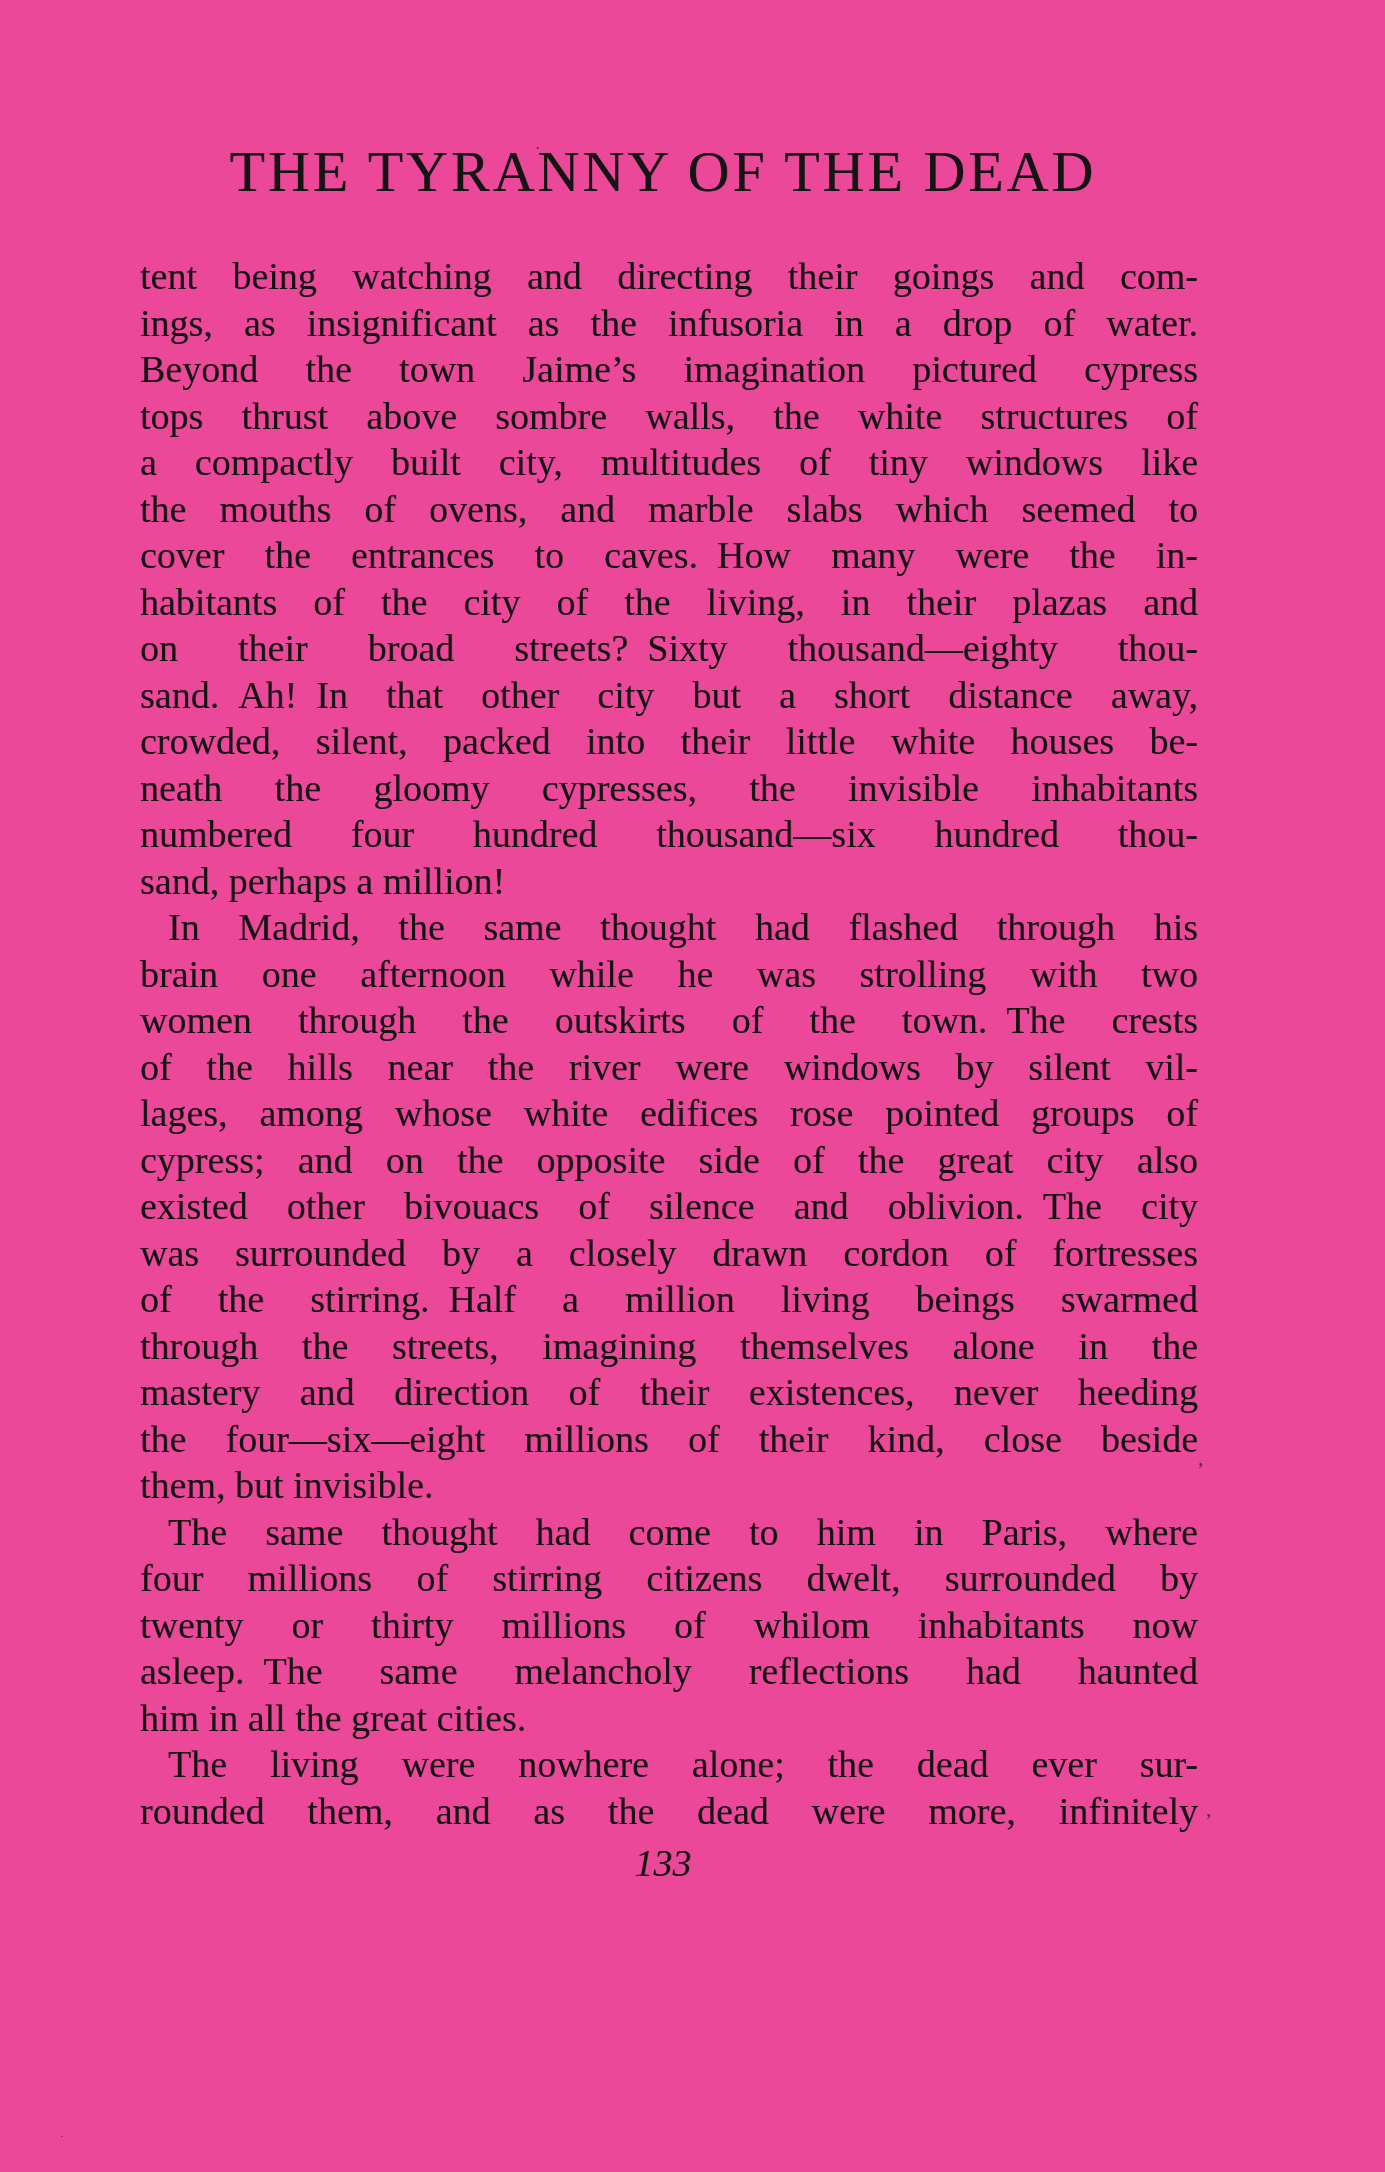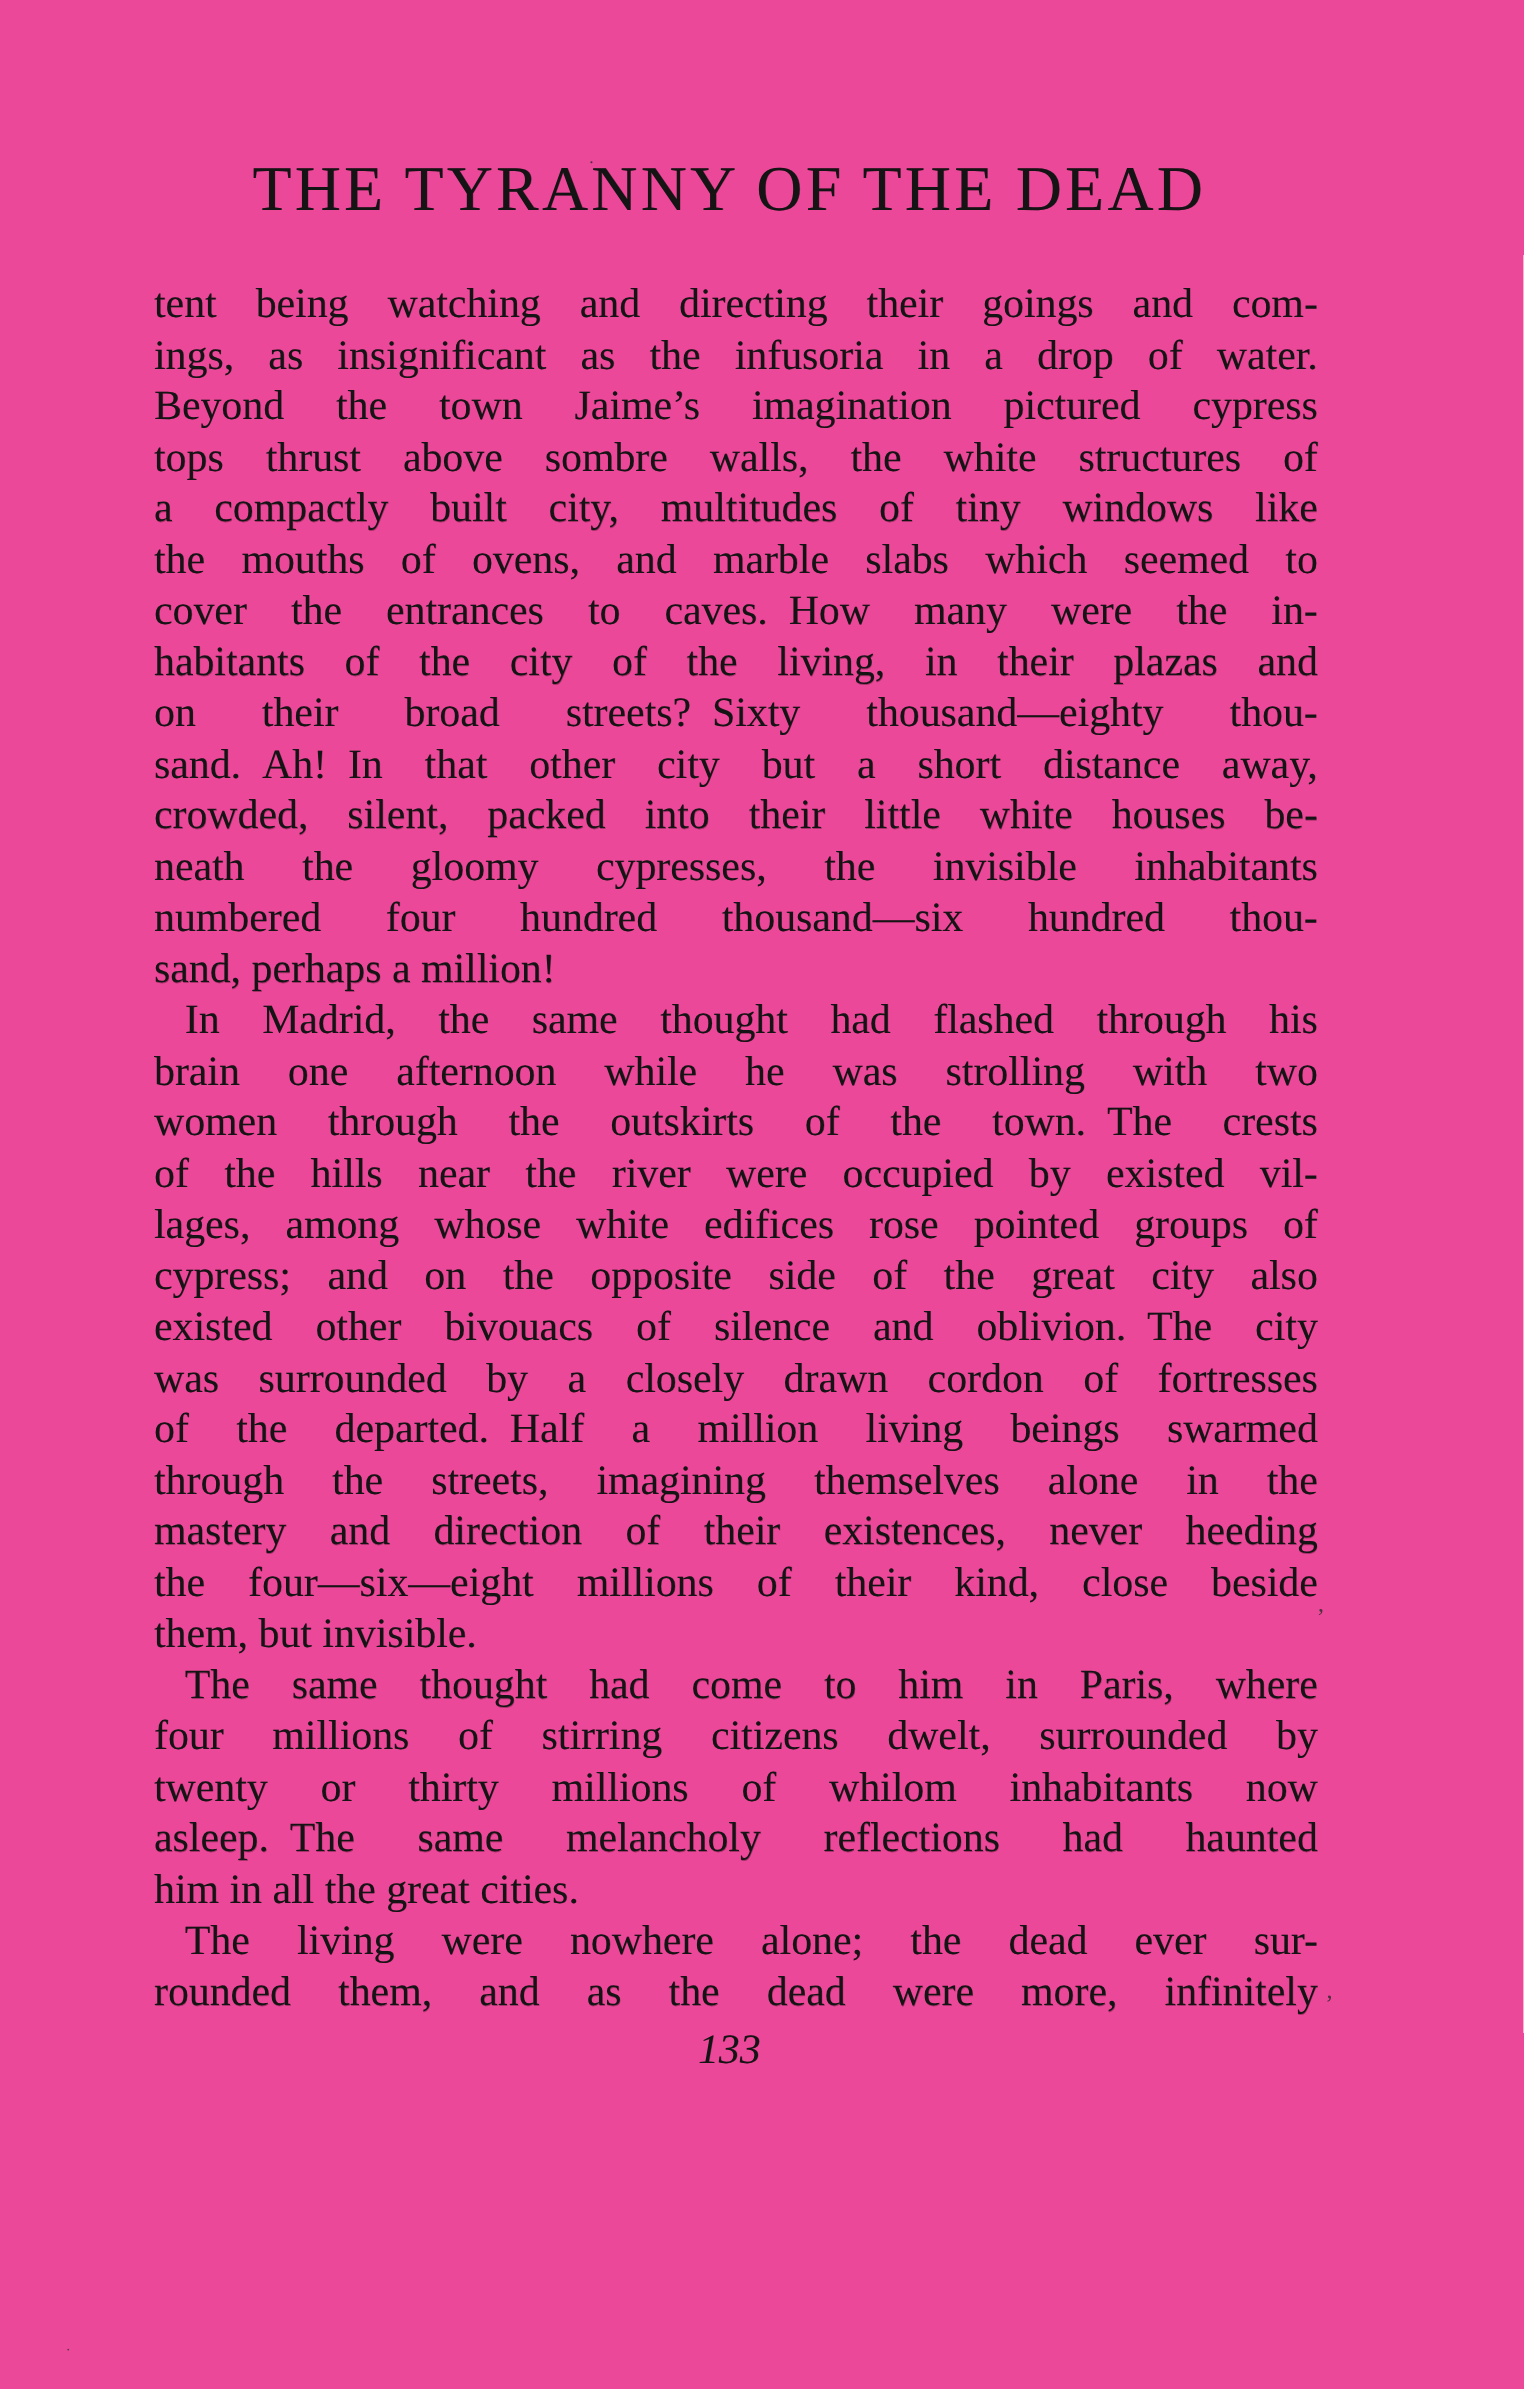--- a/index.html
+++ b/index.html
@@ -81,26 +81,26 @@
         <div class="line">habitants of the city of the living, in their plazas and</div>
         <div class="line">on their broad streets? Sixty thousand—eighty thou-</div>
         <div class="line">sand. Ah! In that other city but a short distance away,</div>
         <div class="line">crowded, silent, packed into their little white houses be-</div>
         <div class="line">neath the gloomy cypresses, the invisible inhabitants</div>
         <div class="line">numbered four hundred thousand—six hundred thou-</div>
         <div class="line last">sand, perhaps a million!</div>
         <div class="line indent">In Madrid, the same thought had flashed through his</div>
         <div class="line">brain one afternoon while he was strolling with two</div>
         <div class="line">women through the outskirts of the town. The crests</div>
-        <div class="line">of the hills near the river were occupied by existed vil-</div>
+        <div class="line">of the hills near the river were windows by silent vil-</div>
         <div class="line">lages, among whose white edifices rose pointed groups of</div>
         <div class="line">cypress; and on the opposite side of the great city also</div>
         <div class="line">existed other bivouacs of silence and oblivion. The city</div>
         <div class="line">was surrounded by a closely drawn cordon of fortresses</div>
-        <div class="line">of the departed. Half a million living beings swarmed</div>
+        <div class="line">of the stirring. Half a million living beings swarmed</div>
         <div class="line">through the streets, imagining themselves alone in the</div>
         <div class="line">mastery and direction of their existences, never heeding</div>
         <div class="line">the four—six—eight millions of their kind, close beside</div>
         <div class="line last">them, but invisible.</div>
         <div class="line indent">The same thought had come to him in Paris, where</div>
         <div class="line">four millions of stirring citizens dwelt, surrounded by</div>
         <div class="line">twenty or thirty millions of whilom inhabitants now</div>
         <div class="line">asleep. The same melancholy reflections had haunted</div>
         <div class="line last">him in all the great cities.</div>
         <div class="line indent">The living were nowhere alone; the dead ever sur-</div>

